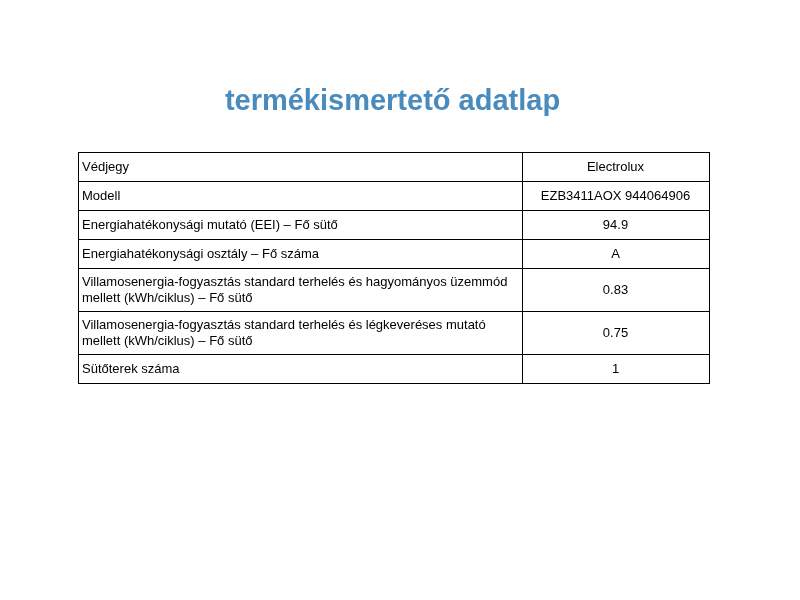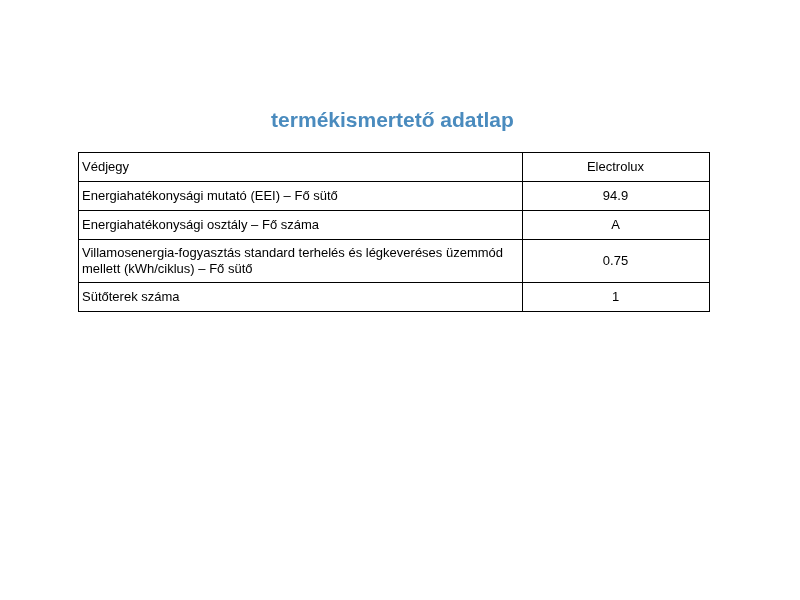--- a/index.html
+++ b/index.html
@@ -10,26 +10,26 @@
     width: 800px;
     height: 600px;
     background: #ffffff;
     font-family: "Liberation Sans", sans-serif;
     color: #000000;
     position: relative;
     overflow: hidden;
   }
   .page-title {
     position: absolute;
-    top: 108px;
+    top: 84px;
     left: 78px;
     width: 629px;
     margin: 0;
     text-align: center;
-    font-size: 21px;
+    font-size: 29px;
     font-weight: bold;
     letter-spacing: 0px;
   }
   table.spec-table {
     position: absolute;
     left: 78px;
     top: 152px;
     width: 629px;
     border-collapse: collapse;
     table-layout: fixed;
@@ -52,29 +52,37 @@
 
 <h1 class="page-title" style="color: rgb(74, 139, 190);">termékismertető adatlap</h1>
 
 <table class="spec-table">
   <tbody>
     <tr class="single">
       <td class="label-cell">Védjegy</td>
       <td class="value-cell">Electrolux</td>
     </tr>
     <tr class="single">
+      <td class="label-cell">Modell</td>
+      <td class="value-cell">EZB3411AOX 944064906</td>
+    </tr>
+    <tr class="single">
       <td class="label-cell">Energiahatékonysági mutató (EEI) – Fő sütő</td>
       <td class="value-cell">94.9</td>
     </tr>
     <tr class="single">
       <td class="label-cell">Energiahatékonysági osztály – Fő száma</td>
       <td class="value-cell">A</td>
     </tr>
     <tr class="double">
-      <td class="label-cell">Villamosenergia-fogyasztás standard terhelés és légkeveréses üzemmód mellett (kWh/ciklus) – Fő sütő</td>
+      <td class="label-cell">Villamosenergia-fogyasztás standard terhelés és hagyományos üzemmód mellett (kWh/ciklus) – Fő sütő</td>
+      <td class="value-cell">0.83</td>
+    </tr>
+    <tr class="double">
+      <td class="label-cell">Villamosenergia-fogyasztás standard terhelés és légkeveréses mutató mellett (kWh/ciklus) – Fő sütő</td>
       <td class="value-cell">0.75</td>
     </tr>
     <tr class="single">
       <td class="label-cell">Sütőterek száma</td>
       <td class="value-cell">1</td>
     </tr>
   </tbody>
 </table>
 
 </body></html>

